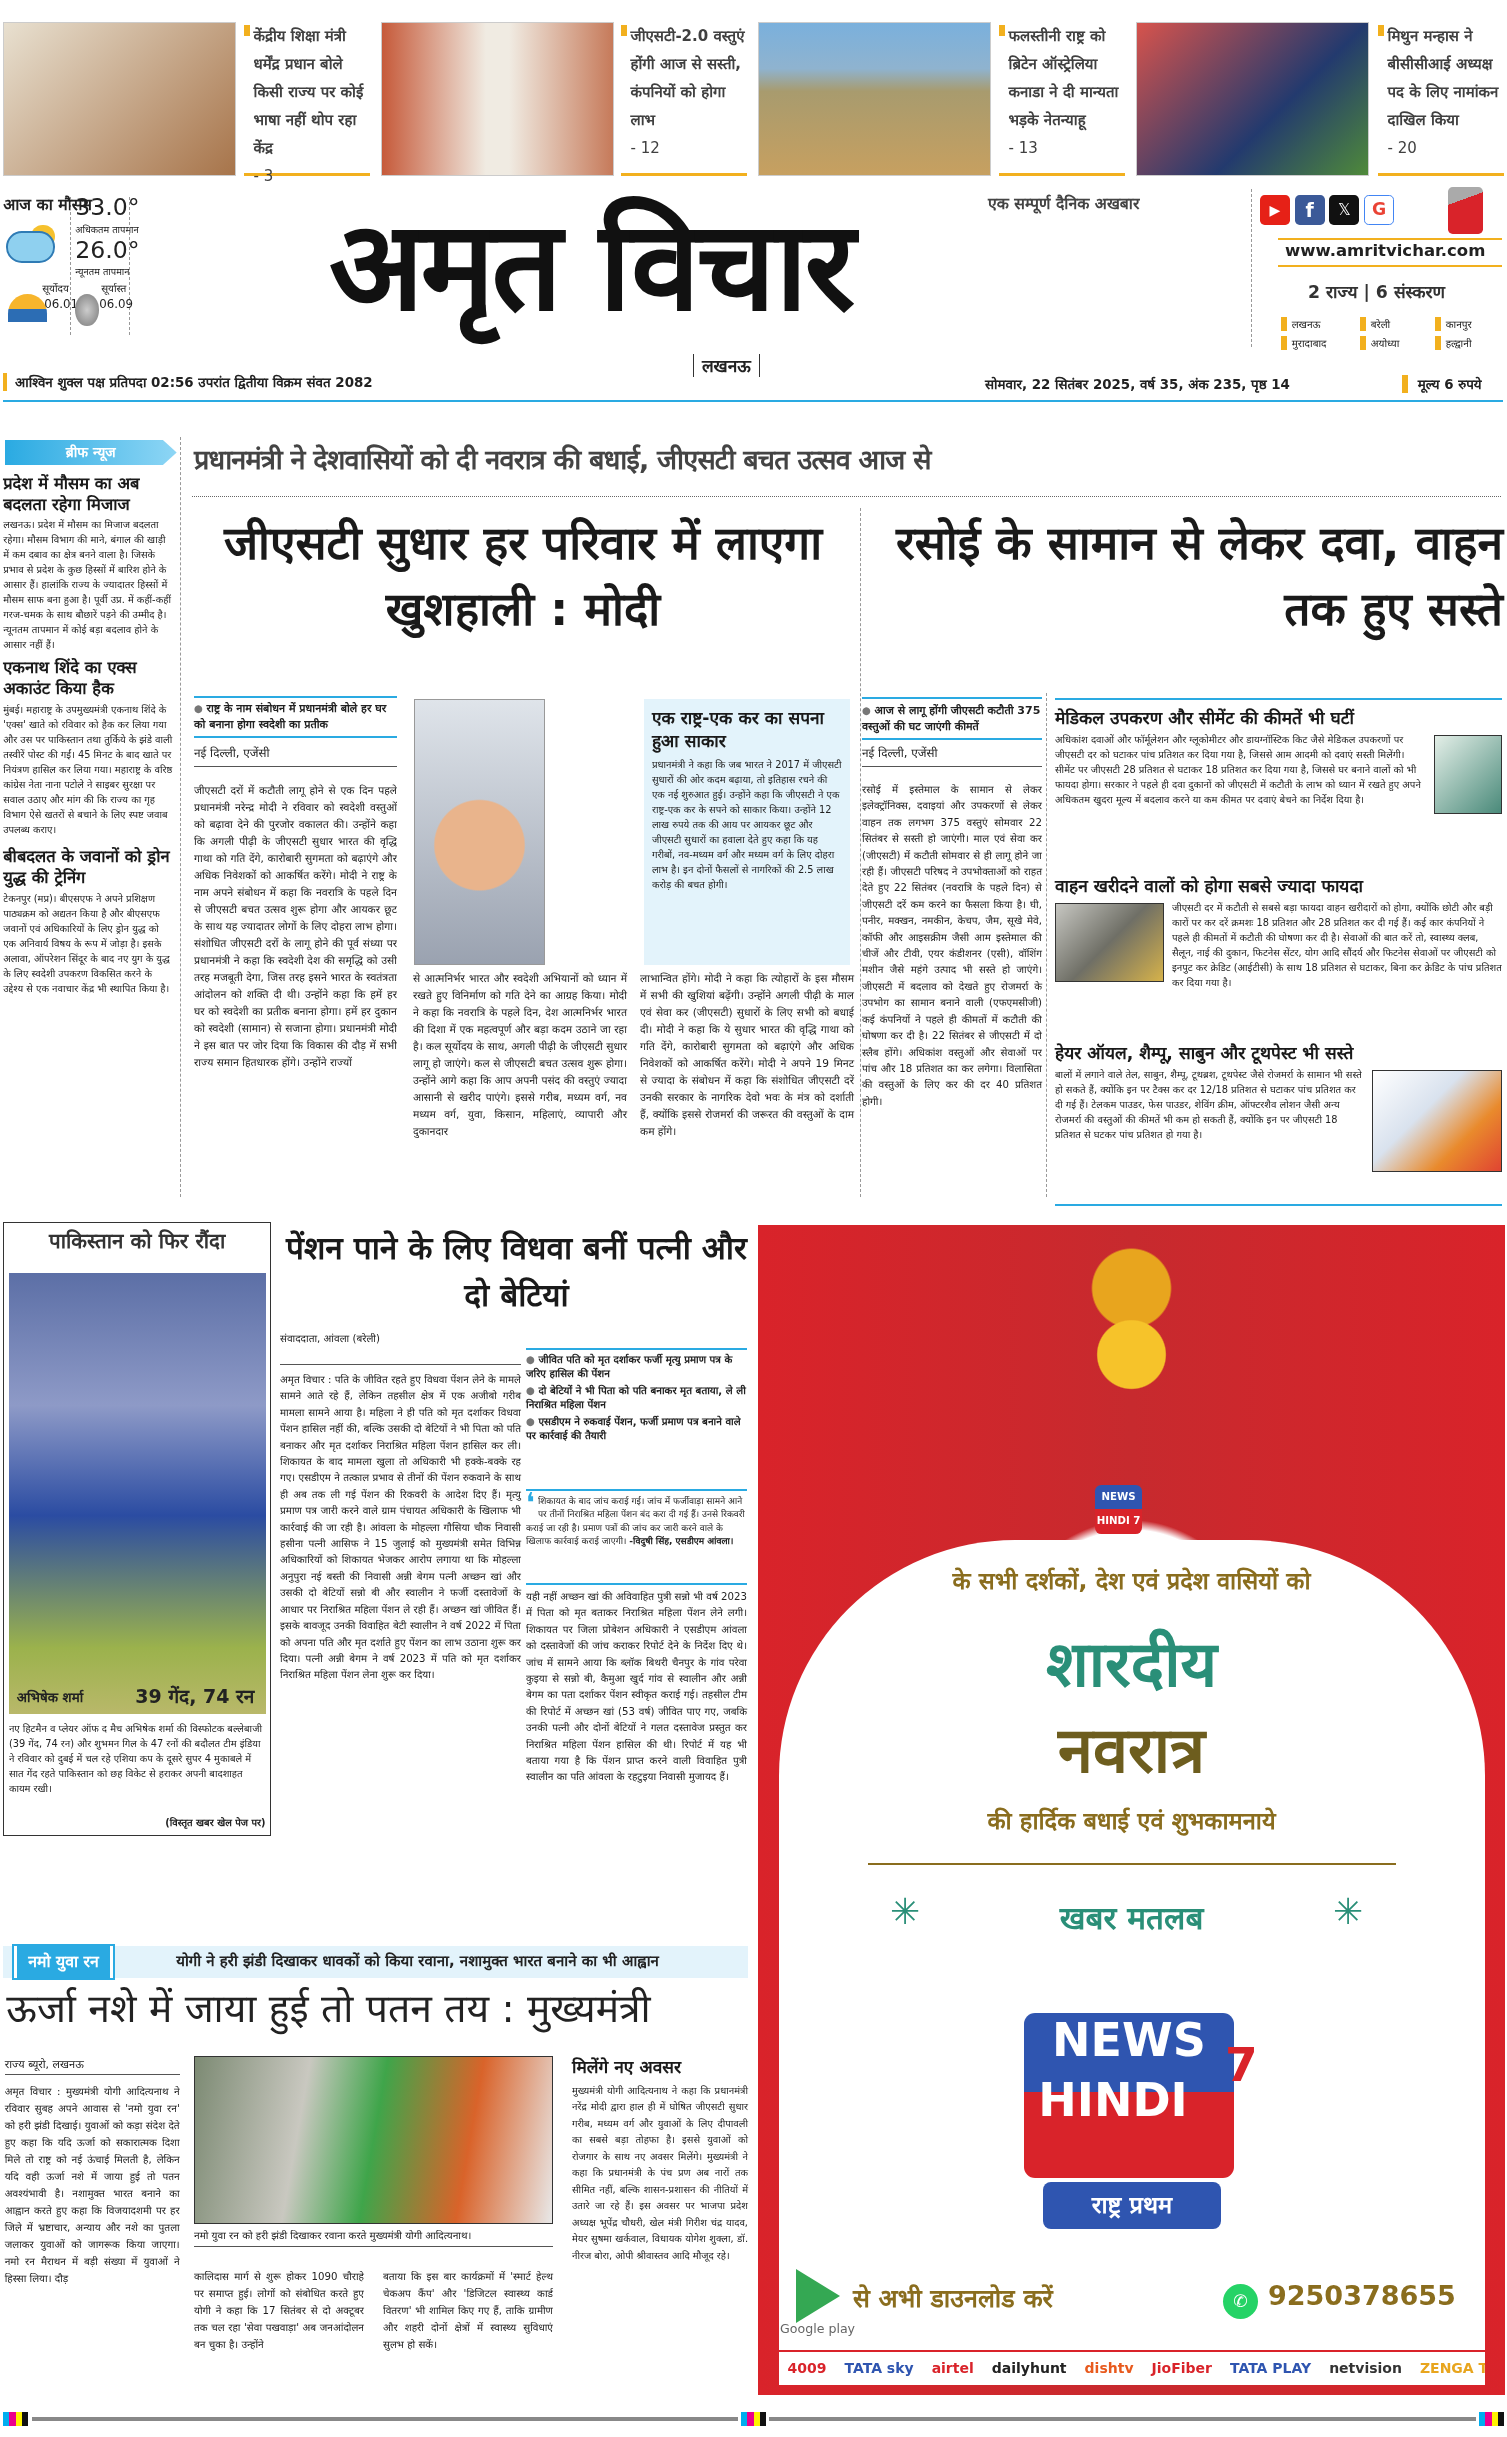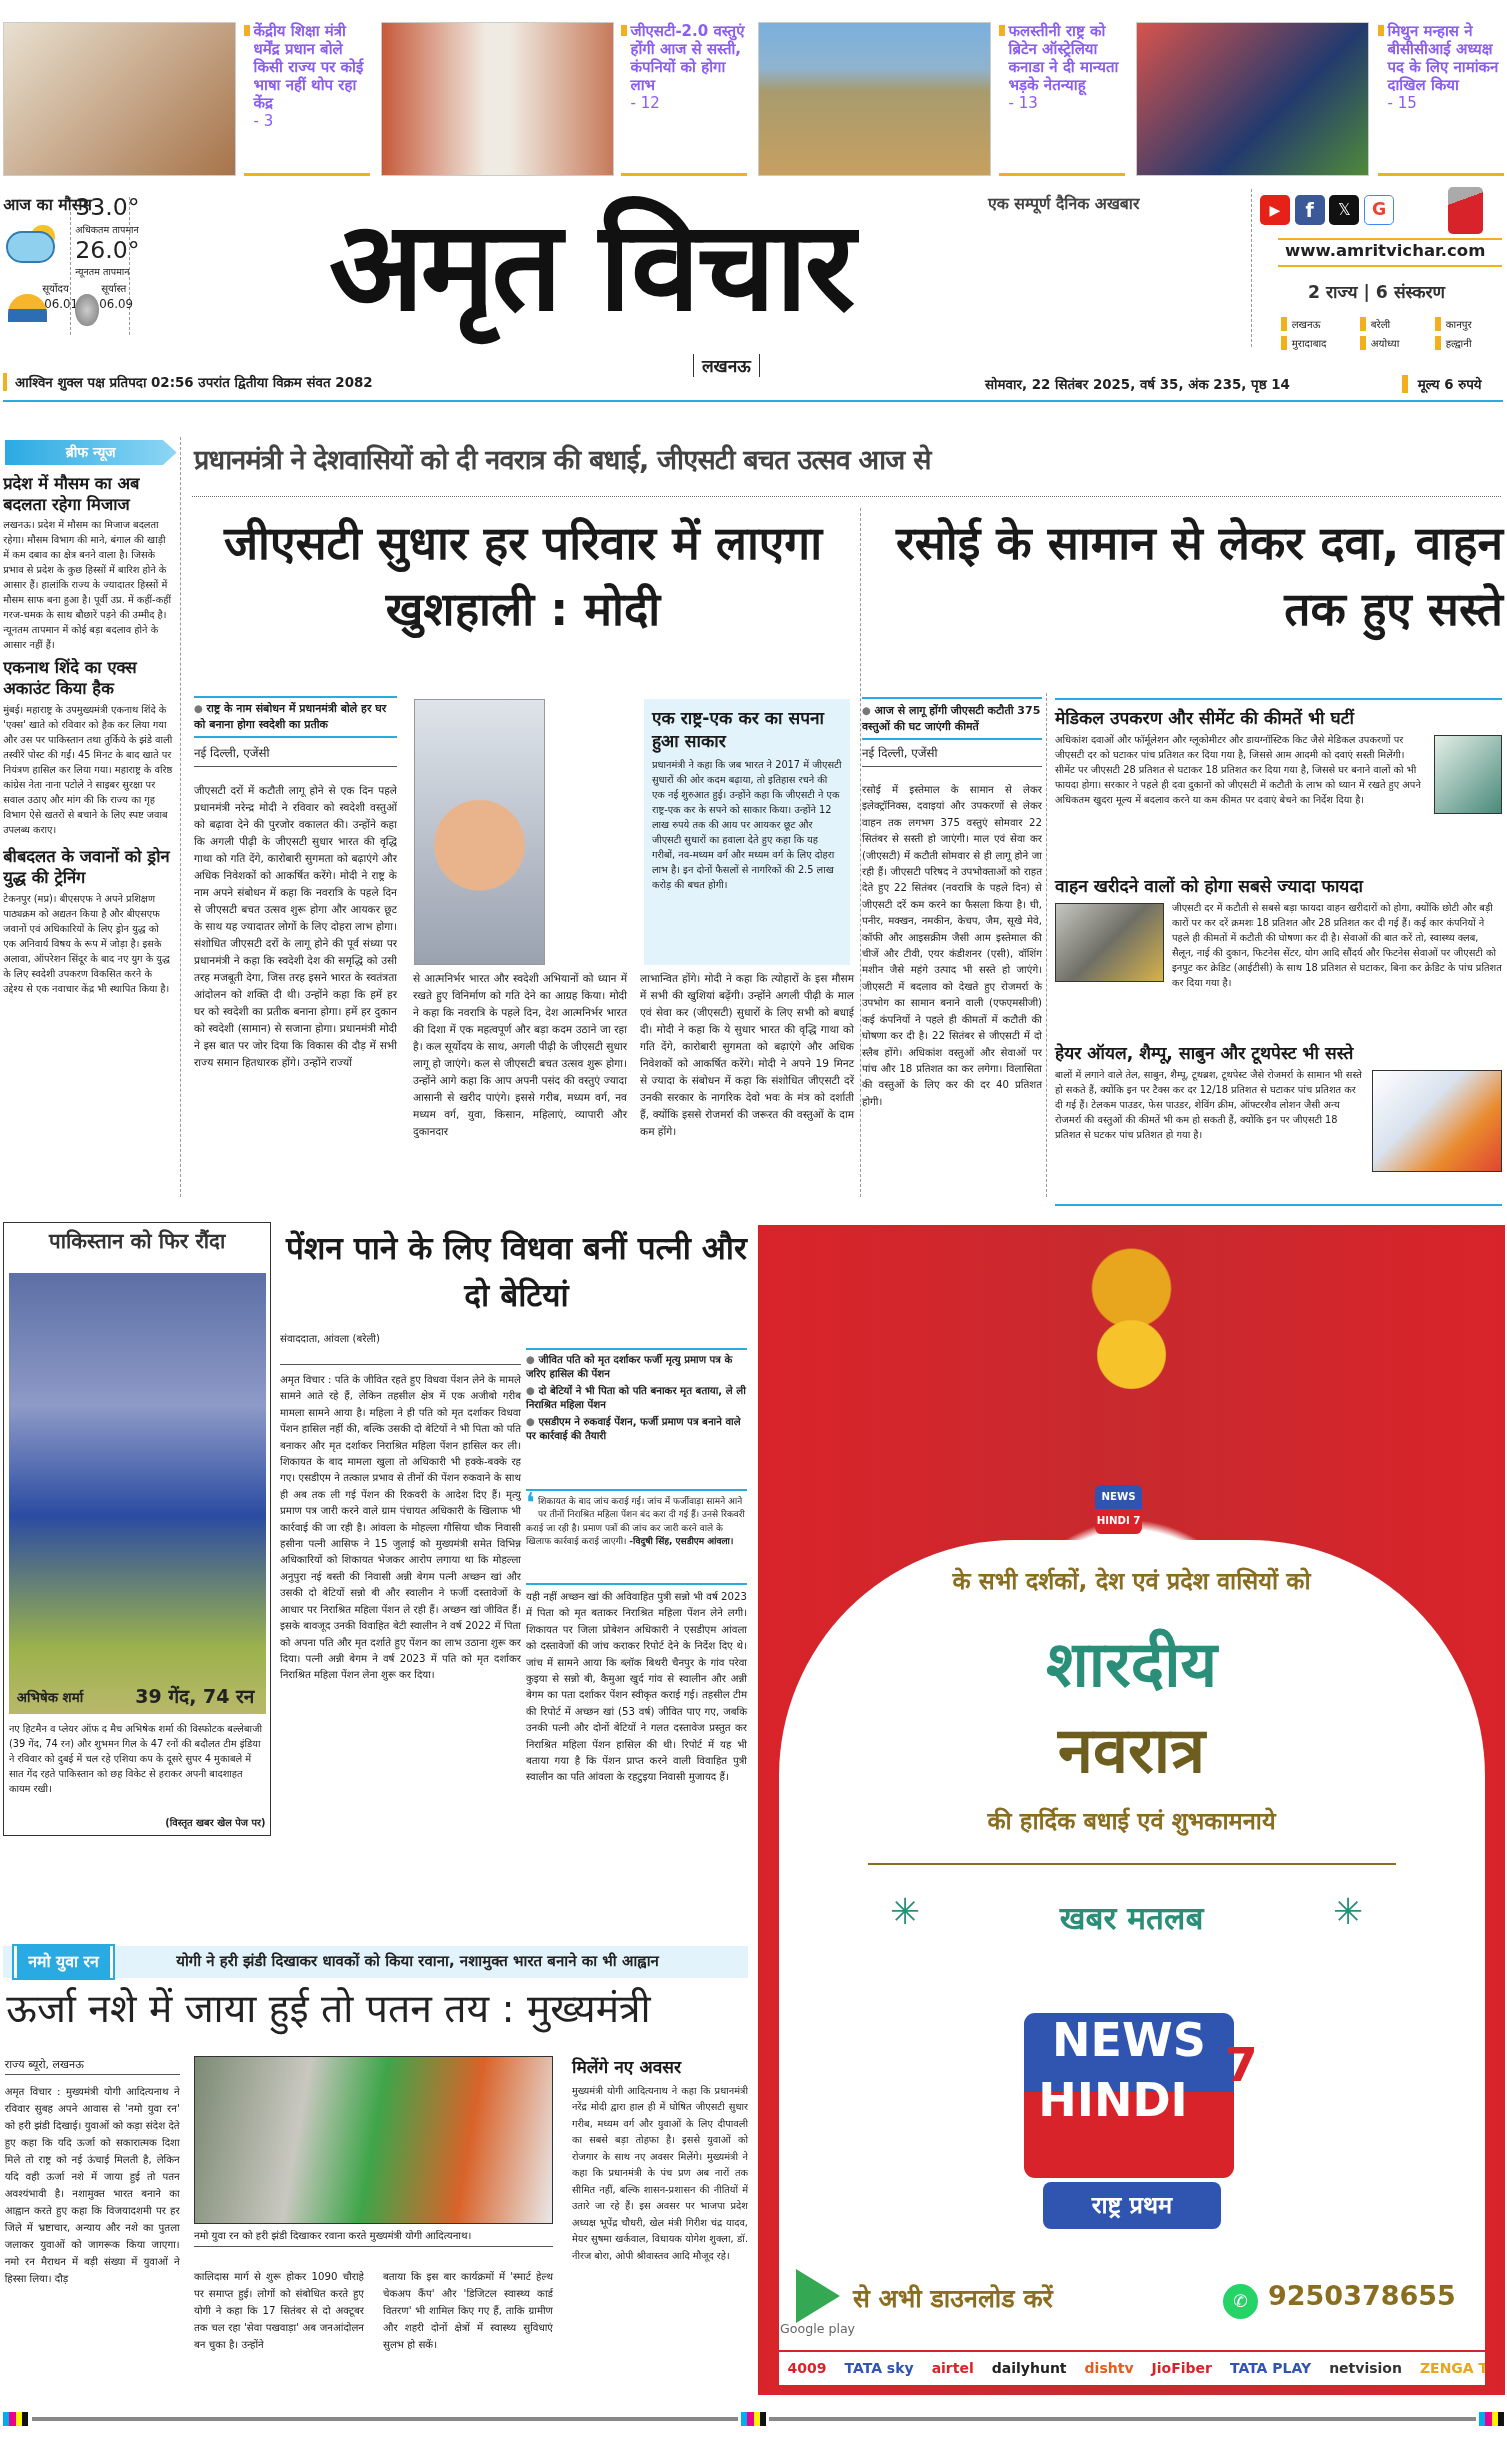--- a/index.html
+++ b/index.html
@@ -1,19 +1,19 @@
 <!DOCTYPE html>
 <html style="font-size:12.6px"><head>
 <meta charset="utf-8">
 <style>
 *{box-sizing:border-box;margin:0;padding:0}
 body{width:1508px;height:2438px;background:#fff;font-family:"DejaVu Sans",sans-serif;color:#222;position:relative;overflow:hidden}
 .abs{position:absolute}
 .teaser-img{position:absolute;top:22px;height:154px;border:0.8px solid #ccc}
-.teaser-txt{position:absolute;top:22px;width:126px;font-size:15px;line-height:18px;font-weight:bold;color:#8b5cf6;border-bottom:3.2px solid #f2b01e;height:154px;padding-left:9.5px}
+.teaser-txt{position:absolute;top:22px;width:126px;font-size:15px;line-height:28px;font-weight:bold;color:#404040;border-bottom:3.2px solid #f2b01e;height:154px;padding-left:9.5px}
 .teaser-txt:before{content:"";position:absolute;left:0;top:3.2px;width:5.5px;height:11px;background:#f2b01e}
 .teaser-txt .pg{display:block;font-weight:normal}
 .hr-blue{position:absolute;height:2.4px;background:#2aaae2}
 .hr-blk{position:absolute;height:0.8px;background:#555}
 .vdash{position:absolute;width:0;border-left:1.6px dashed #999}
 .body-txt{font-size:11.8px;line-height:17.7px;text-align:justify;color:#222}
 .sm-txt{font-size:11px;line-height:16.5px;color:#222}
 .bullet{font-weight:bold;font-size:13.4px;line-height:19px}
 .bullet:before{content:"● ";color:#777;font-size:10.2px}
 .h-big{font-weight:bold;color:#1a1a1a}
@@ -25,21 +25,21 @@
 </head>
 <body>
 
 <div class="teaser-img ph" style="left:3.2px;width:233px;background:linear-gradient(135deg,#e8e0d0,#a7744a)"></div>
 <div class="teaser-txt" style="left:244px"><span>केंद्रीय शिक्षा मंत्री धर्मेंद्र प्रधान बोले किसी राज्य पर कोई भाषा नहीं थोप रहा केंद्र</span><span class="pg">- 3</span></div>
 <div class="teaser-img" style="left:381px;width:233px;background:linear-gradient(90deg,#c65a3a,#f0ebe2 45%,#f0ebe2 55%,#c67a5a)"></div>
 <div class="teaser-txt" style="left:621px"><span>जीएसटी-2.0 वस्तुएं होंगी आज से सस्ती, कंपनियों को होगा लाभ</span><span class="pg">- 12</span></div>
 <div class="teaser-img" style="left:758px;width:233px;background:linear-gradient(180deg,#7ab0dc 0%,#8fb3cf 30%,#a89b6e 45%,#c7a060 100%)"></div>
 <div class="teaser-txt" style="left:999px"><span>फलस्तीनी राष्ट्र को ब्रिटेन ऑस्ट्रेलिया कनाडा ने दी मान्यता भड़के नेतन्याहू</span><span class="pg">- 13</span></div>
 <div class="teaser-img" style="left:1136px;width:233px;background:linear-gradient(135deg,#d7534c,#233a6e 60%,#4f8a3a)"></div>
-<div class="teaser-txt" style="left:1378px"><span>मिथुन मन्हास ने बीसीसीआई अध्यक्ष पद के लिए नामांकन दाखिल किया</span><span class="pg">- 15</span></div>
+<div class="teaser-txt" style="left:1378px"><span>मिथुन मन्हास ने बीसीसीआई अध्यक्ष पद के लिए नामांकन दाखिल किया</span><span class="pg">- 20</span></div>
 
 <div class="abs" style="left:3.2px;top:193px;width:236px;height:134px">
   <div class="abs" style="left:0;top:0;font-size:15.8px;font-weight:bold">आज का मौसम</div>
   <div class="abs" style="left:3.2px;top:38px;width:49px;height:31.5px;background:#8fd0ef;border-radius:15.8px;border:2.4px solid #2f7bb5"></div>
   <div class="abs" style="left:28px;top:31.5px;width:23.6px;height:23.6px;background:#f6c12d;border-radius:50%;z-index:-1"></div>
   <div class="vdash" style="left:67px;top:3.9px;height:138px;border-left-width:0.8px"></div>
   <div class="abs" style="left:72px;top:0;font-size:23.6px">33.0°</div>
   <div class="abs" style="left:72px;top:30px;font-size:9.5px">अधिकतम तापमान</div>
   <div class="abs" style="left:72px;top:43px;font-size:23.6px">26.0°</div>
   <div class="abs" style="left:72px;top:72px;font-size:9.5px">न्यूनतम तापमान</div>

